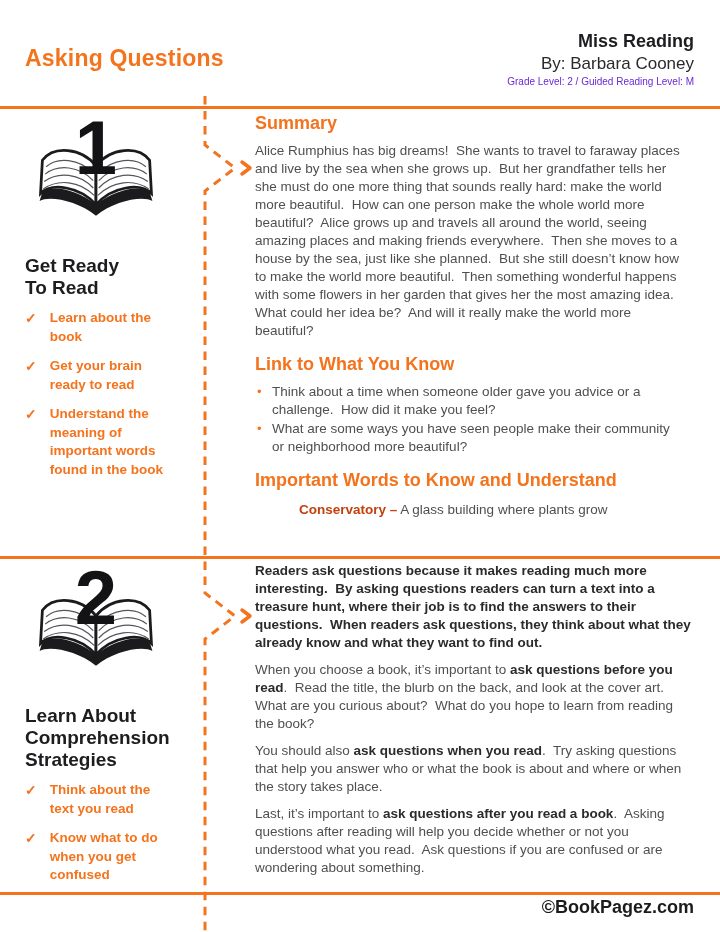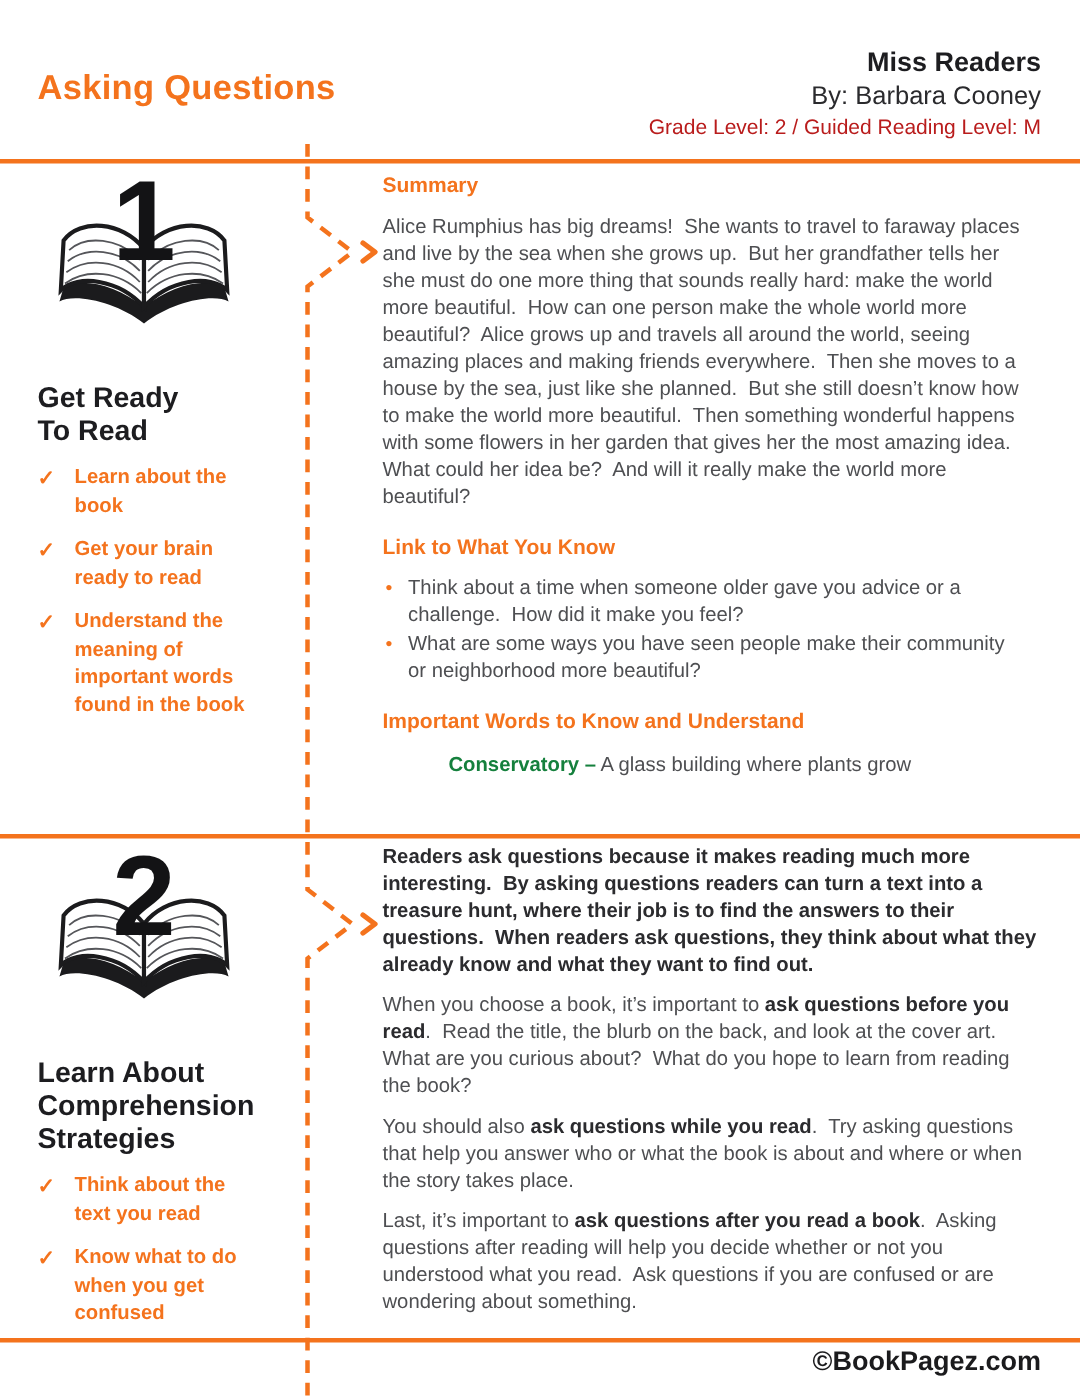--- a/index.html
+++ b/index.html
@@ -10,21 +10,21 @@
   *{box-sizing:border-box;margin:0;padding:0;}
   html,body{background:#ffffff;}
   body{font-family:"Liberation Sans",sans-serif;color:var(--ink);}
   .page{position:relative;width:720px;height:932px;background:#fff;overflow:hidden;}
 
   
   .header-title{position:absolute;left:25px;top:45px;font-size:23px;font-weight:bold;color:var(--accent);letter-spacing:.2px;}
   .header-meta{position:absolute;right:26px;top:30px;text-align:right;line-height:1.28;}
   .book-title{font-size:18px;font-weight:bold;color:var(--ink);}
   .author-line{font-size:17px;color:#2a2a2d;}
-  .grade-line{font-size:14px;color:#b91c1c;margin-top:1px;}
+  .grade-line{font-size:10px;color:#6d28d9;margin-top:1px;}
 
   
   .rule{position:absolute;left:0;right:0;height:3px;background:var(--accent);}
   .rule-1{top:106px;}
   .rule-2{top:556px;}
   .rule-3{top:892px;}
 
   
   .connector{position:absolute;left:186px;top:96px;pointer-events:none;}
 
@@ -38,43 +38,43 @@
   .sb-heading{margin-top:17px;font-size:19px;font-weight:bold;line-height:22px;color:var(--ink);white-space:pre-line;}
   .checklist{list-style:none;margin-top:10px;}
   .checklist li{display:flex;gap:13px;margin-bottom:11px;}
   .check{color:var(--accent);font-size:14px;font-weight:bold;line-height:18px;}
   .cl-text{width:126px;font-size:13.5px;font-weight:bold;line-height:18.5px;color:var(--accent);}
 
   
   .main{position:absolute;left:255px;width:436px;}
   .main-1{top:112px;}
   .main-2{top:562px;}
-  .h-orange{font-size:14px;font-weight:bold;color:var(--accent);line-height:22px;margin-bottom:8px;}
+  .h-orange{font-size:18px;font-weight:bold;color:var(--accent);line-height:22px;margin-bottom:8px;}
   .para{font-size:13.5px;line-height:18px;color:var(--body);white-space:pre-wrap;margin-bottom:9px;}
   .para .b{font-weight:bold;color:#2b2b2e;}
   .para.bold-intro{font-weight:bold;color:#2b2b2e;}
   .mt{margin-top:13px;}
   .bullets{list-style:none;margin-bottom:12px;}
   .bullets li{position:relative;padding-left:17px;font-size:13.5px;line-height:18px;color:var(--body);white-space:pre-wrap;margin-bottom:1px;max-width:420px;}
   .bullets li::before{content:"•";position:absolute;left:2px;top:0;color:var(--accent);font-size:13px;}
   .vocab{margin-left:44px;margin-top:10px;}
   .vocab-entry{max-width:392px;font-size:13.5px;line-height:18.5px;color:var(--body);margin-bottom:8px;}
-  .vocab-entry .term{font-weight:bold;color:#15803d;}
+  .vocab-entry .term{font-weight:bold;color:#c2410c;}
 
   
   .footer-credit{position:absolute;right:26px;top:897px;font-size:18px;font-weight:bold;color:#1b1b1d;}
 </style>
 </head>
 <body>
 
 <div class="page">
 
   <div class="header-title">Asking Questions</div>
   <div class="header-meta">
-    <div class="book-title">Miss Readers</div>
+    <div class="book-title">Miss Reading</div>
     <div class="author-line">By: Barbara Cooney</div>
     <div class="grade-line">Grade Level: 2 / Guided Reading Level: M</div>
   </div>
 
   <div class="rule rule-1"></div>
   <div class="rule rule-2"></div>
   <div class="rule rule-3"></div>
 
   <svg class="connector" width="76" height="836" viewBox="0 0 76 836">
     <path d="M19 0 L19 49 L49 72 L19 95 L19 497 L49 520 L19 543 L19 836" fill="none" stroke="#F4731D" stroke-width="3" stroke-dasharray="8.5 6.5"></path>
@@ -162,19 +162,19 @@
       <li>
         <span class="check">✓</span>
         <span class="cl-text">Know what to do when you get confused</span>
       </li>
     </ul>
   </div>
 
   <div class="main main-2">
     <p class="para bold-intro">Readers ask questions because it makes reading much more interesting.  By asking questions readers can turn a text into a treasure hunt, where their job is to find the answers to their questions.  When readers ask questions, they think about what they already know and what they want to find out.</p>
     <p class="para"><span>When you choose a book, it’s important to </span><span class="b">ask questions before you read</span><span>.  Read the title, the blurb on the back, and look at the cover art.  What are you curious about?  What do you hope to learn from reading the book?</span></p>
-    <p class="para"><span>You should also </span><span class="b">ask questions while you read</span><span>.  Try asking questions that help you answer who or what the book is about and where or when the story takes place.</span></p>
+    <p class="para"><span>You should also </span><span class="b">ask questions when you read</span><span>.  Try asking questions that help you answer who or what the book is about and where or when the story takes place.</span></p>
     <p class="para"><span>Last, it’s important to </span><span class="b">ask questions after you read a book</span><span>.  Asking questions after reading will help you decide whether or not you understood what you read.  Ask questions if you are confused or are wondering about something.</span></p>
   </div>
 
   <div class="footer-credit">©BookPagez.com</div>
 
 </div>
 
 </body></html>

